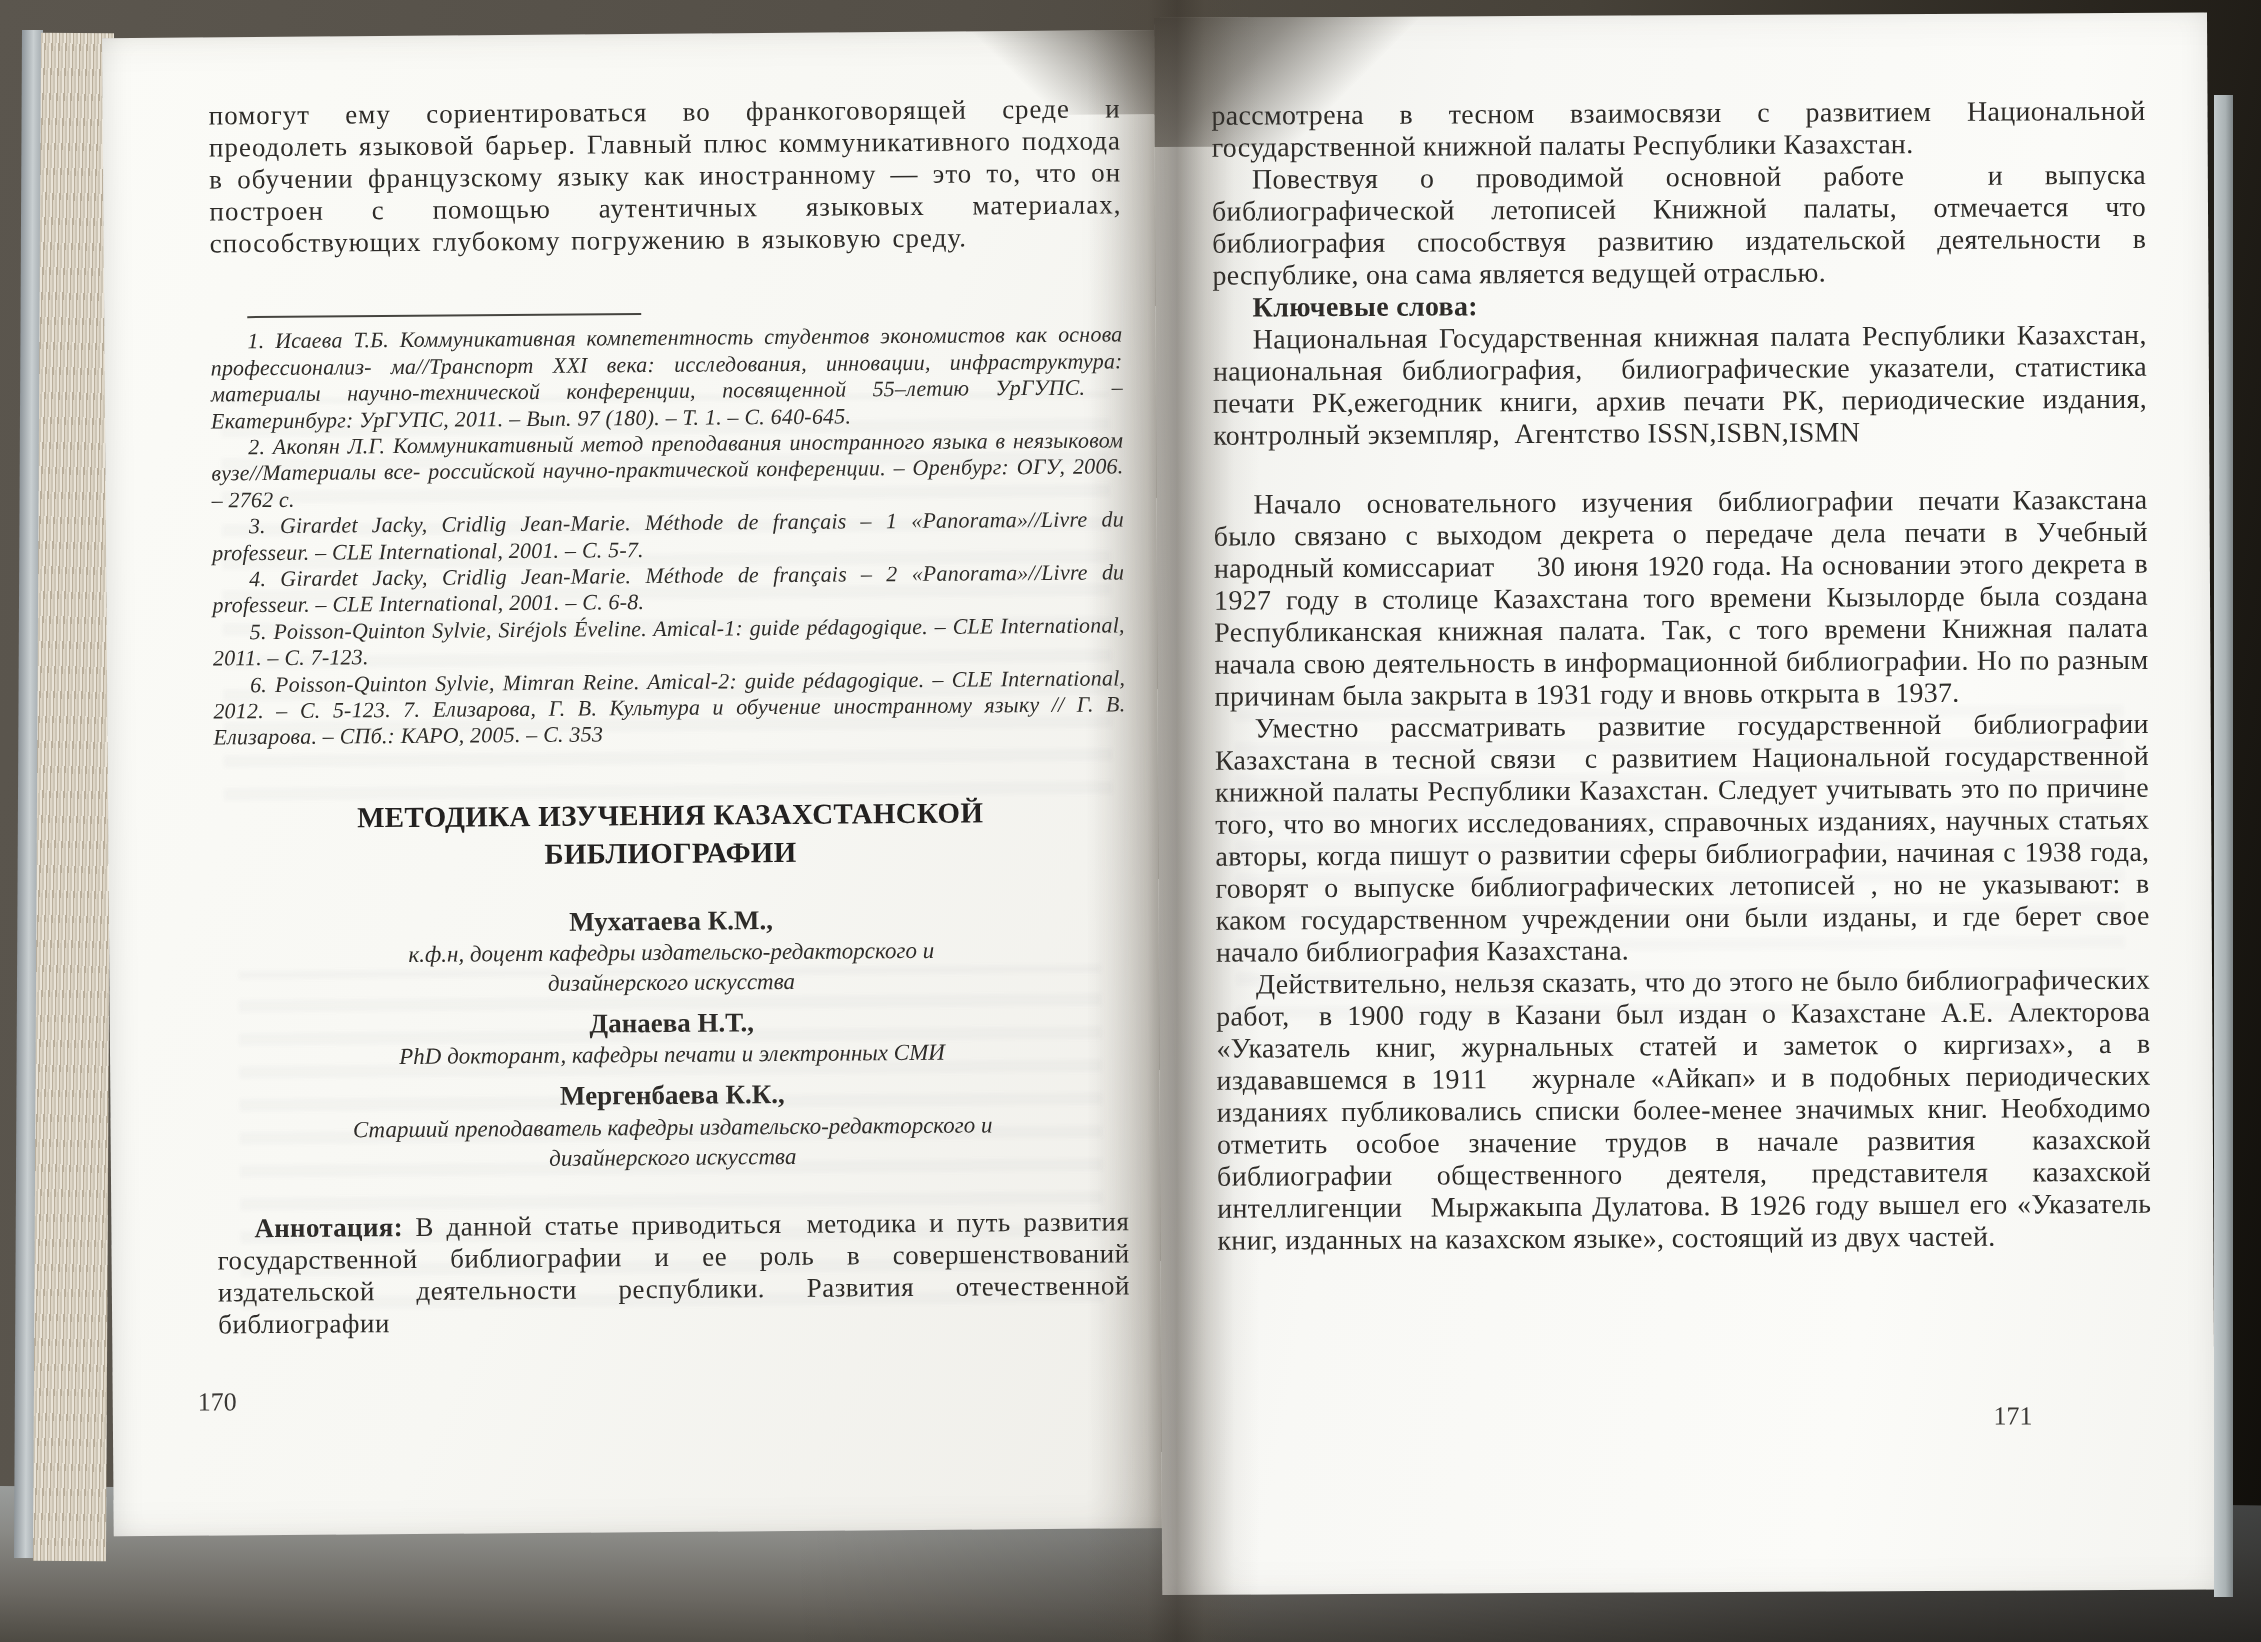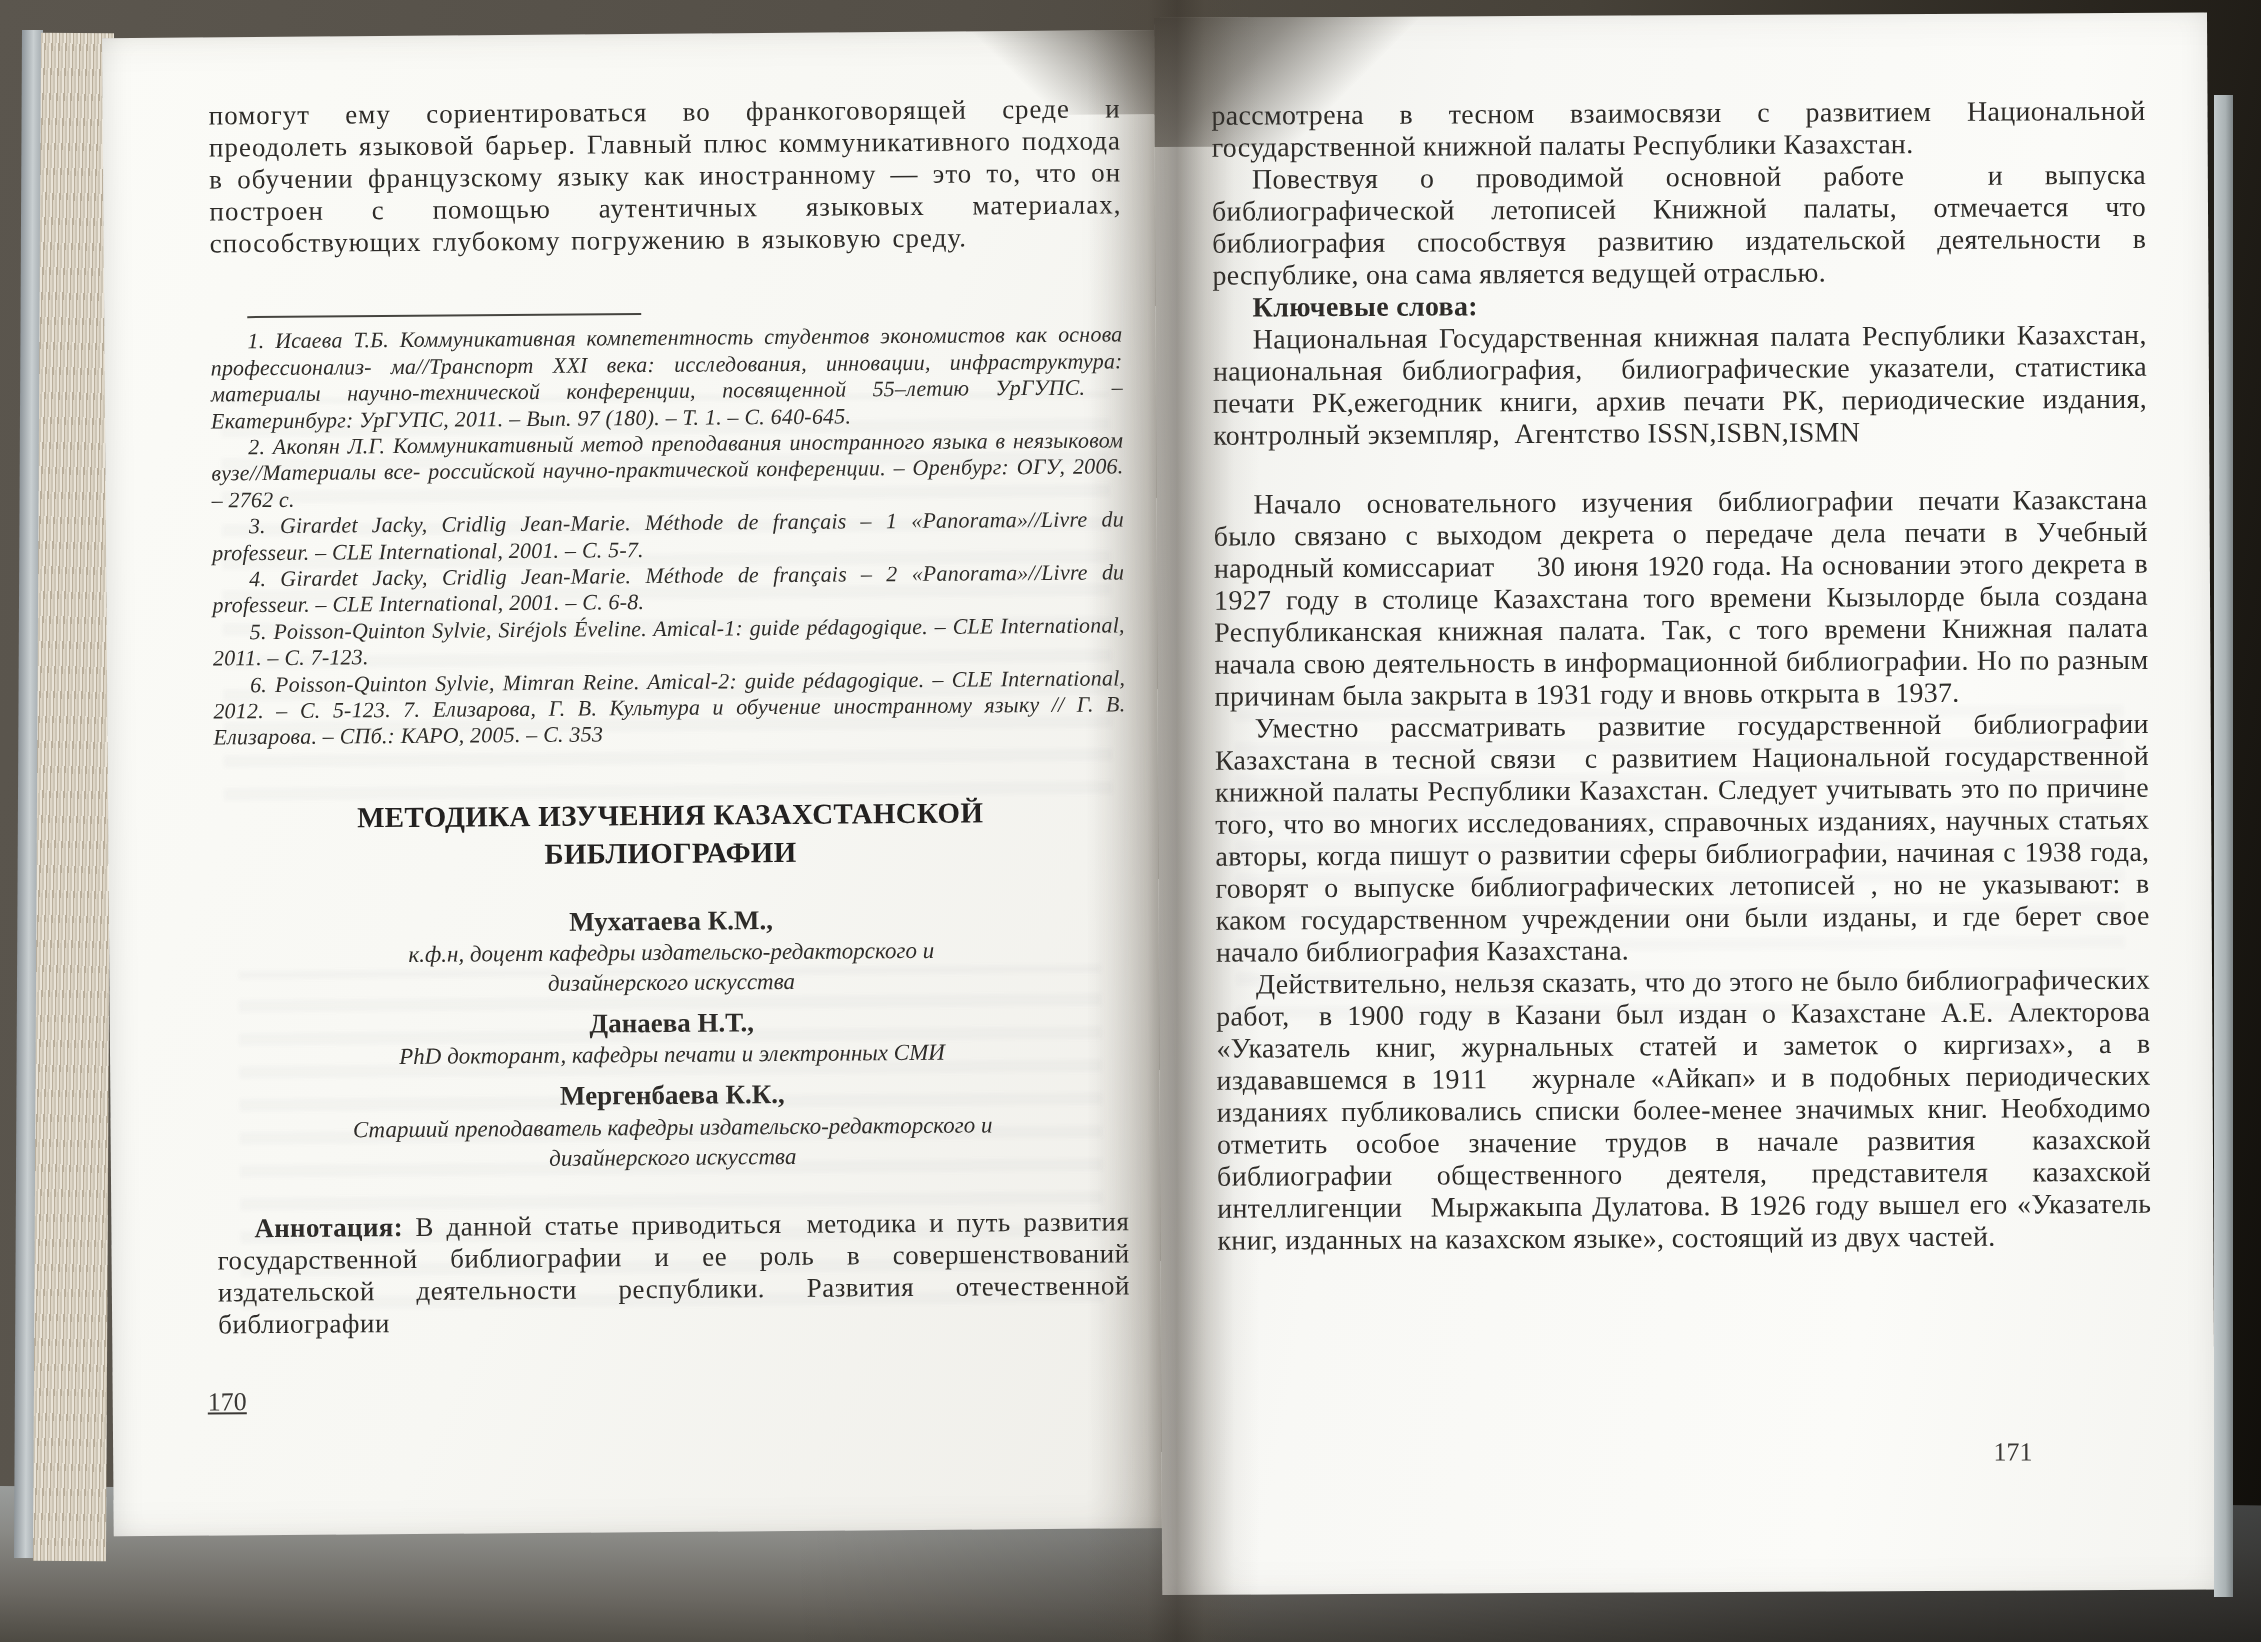--- a/index.html
+++ b/index.html
@@ -90,22 +90,22 @@
   .author-name{margin:0;font-weight:bold;font-size:27px;line-height:32px;text-align:center;}
   .author-affil{
     margin:1.3px auto 0;max-width:651px;font-style:italic;font-size:23px;line-height:30px;text-align:center;
   }
   .lp-abstract{
     margin:36px 0 0;font-size:27px;line-height:32px;text-align:justify;
     text-indent:37px;letter-spacing:0.5px;white-space:pre-wrap;
   }
   .lp-abstract b{letter-spacing:0.3px;}
   .pagenum{position:absolute;font-size:26px;color:#3a3835;}
-  .lp-num{left:95px;top:1350px;text-decoration:underline;}
-  .rp-num{left:832px;top:1424px;}
+  .lp-num{left:85px;top:1350px;}
+  .rp-num{left:832px;top:1388px;}
   
   .rp-content{position:absolute;left:57px;top:82px;width:934px;}
   .rp-content p{
     margin:0;font-size:28px;line-height:32px;text-align:justify;
     letter-spacing:0.3px;text-indent:40px;white-space:pre-wrap;
   }
   .rp-content p.no-indent{text-indent:0;}
   .rp-content p.kw{font-weight:bold;}
   .rp-content p.gap{margin-top:37px;}
 </style>

